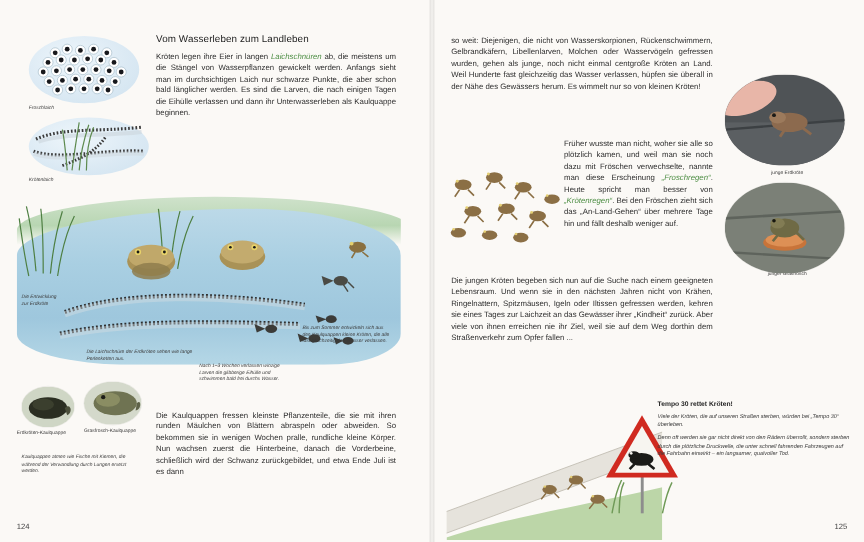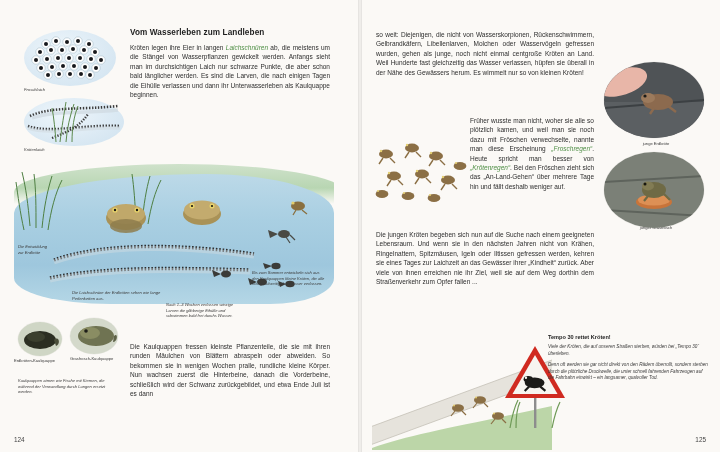--- a/index.html
+++ b/index.html
@@ -11,21 +11,21 @@
   }
   .spread{position:relative;width:720px;height:452px;background:#ffffff;}
   .page{position:absolute;top:0;height:452px;width:360px;background:#fbf9f6;}
   .page.left{left:0;}
   .page.right{left:360px;}
   .gutter{position:absolute;left:358px;top:0;width:4px;height:452px;
      background:linear-gradient(to right,rgba(0,0,0,0.10),rgba(0,0,0,0.03),rgba(0,0,0,0.10));}
 
   
   .h-head{
-    font-size:8.2px;font-weight:bold;color:#1d1d1d;letter-spacing:.1px;margin:0 0 6px 0;
+    font-size:8.2px;font-weight:normal;color:#1d1d1d;letter-spacing:.1px;margin:0 0 6px 0;
   }
   .body-col{
     font-size:6.5px;line-height:9.4px;text-align:justify;color:#2d2d2d;
     hyphens:auto;
   }
   .body-col p{margin:0 0 7px 0;}
   .green{color:#4f8f46;font-style:italic;}
   .cap{
     font-size:4.1px;line-height:5.6px;font-style:italic;color:#3a3a3a;
   }

